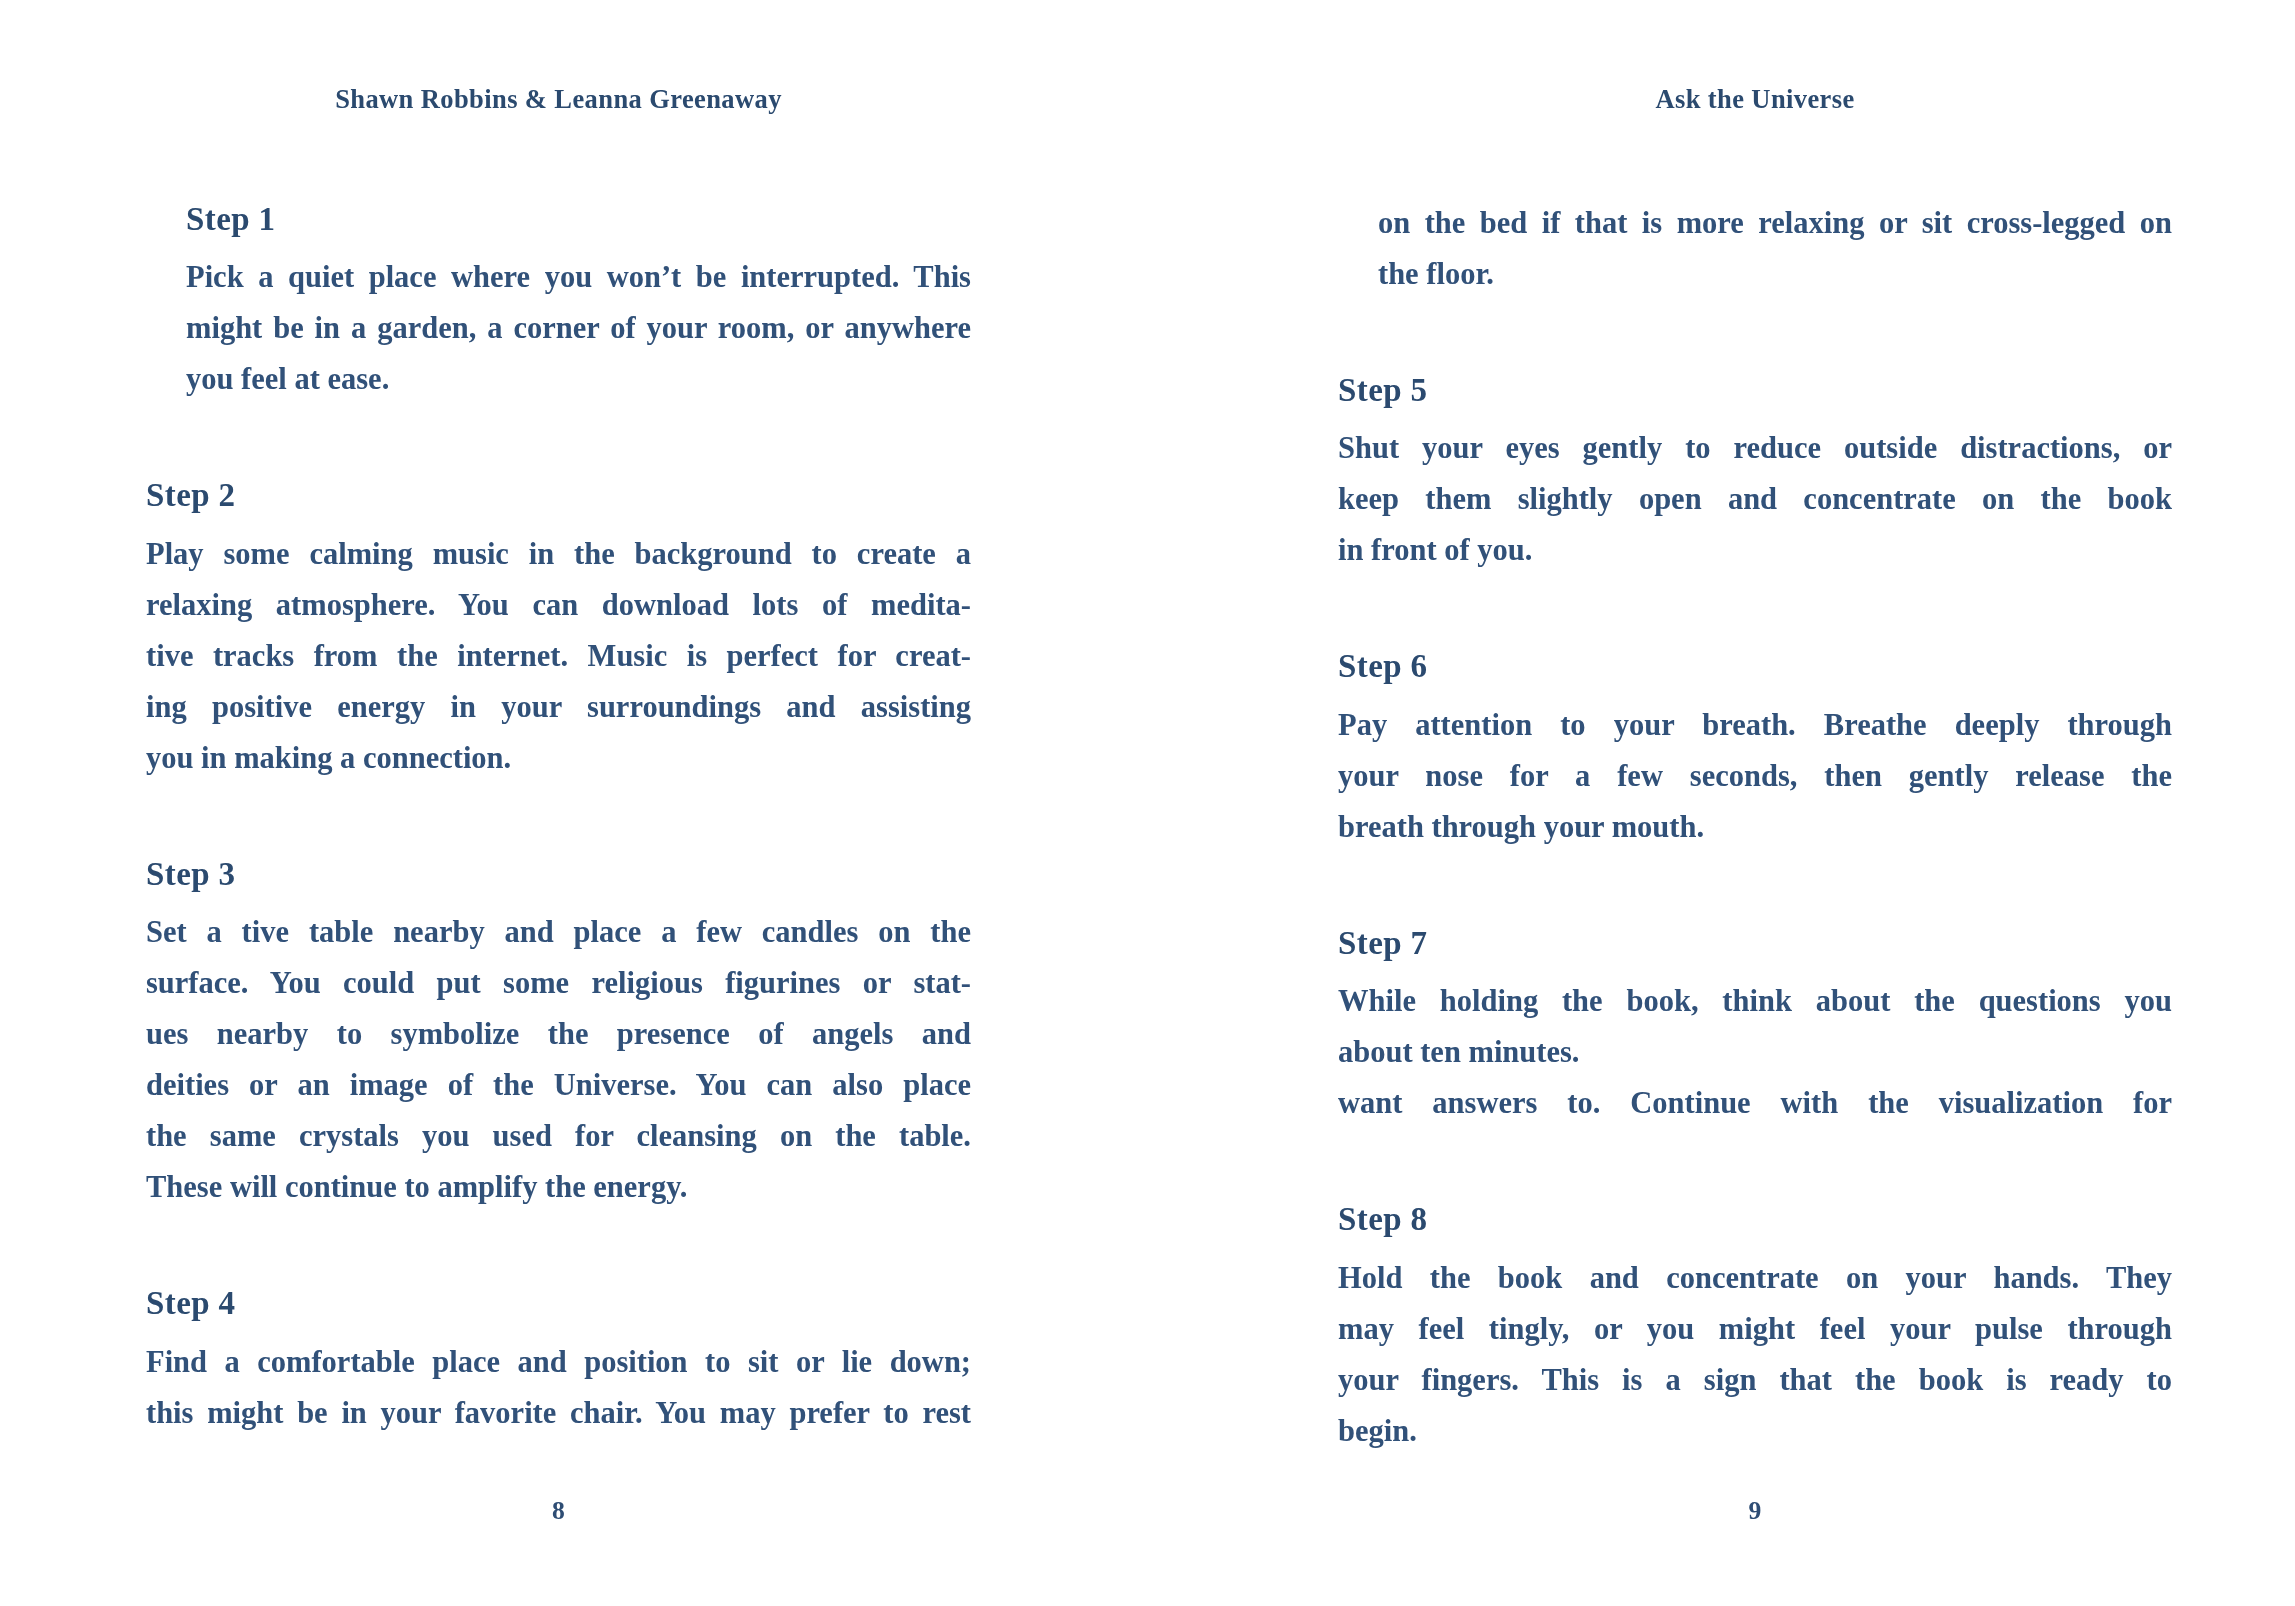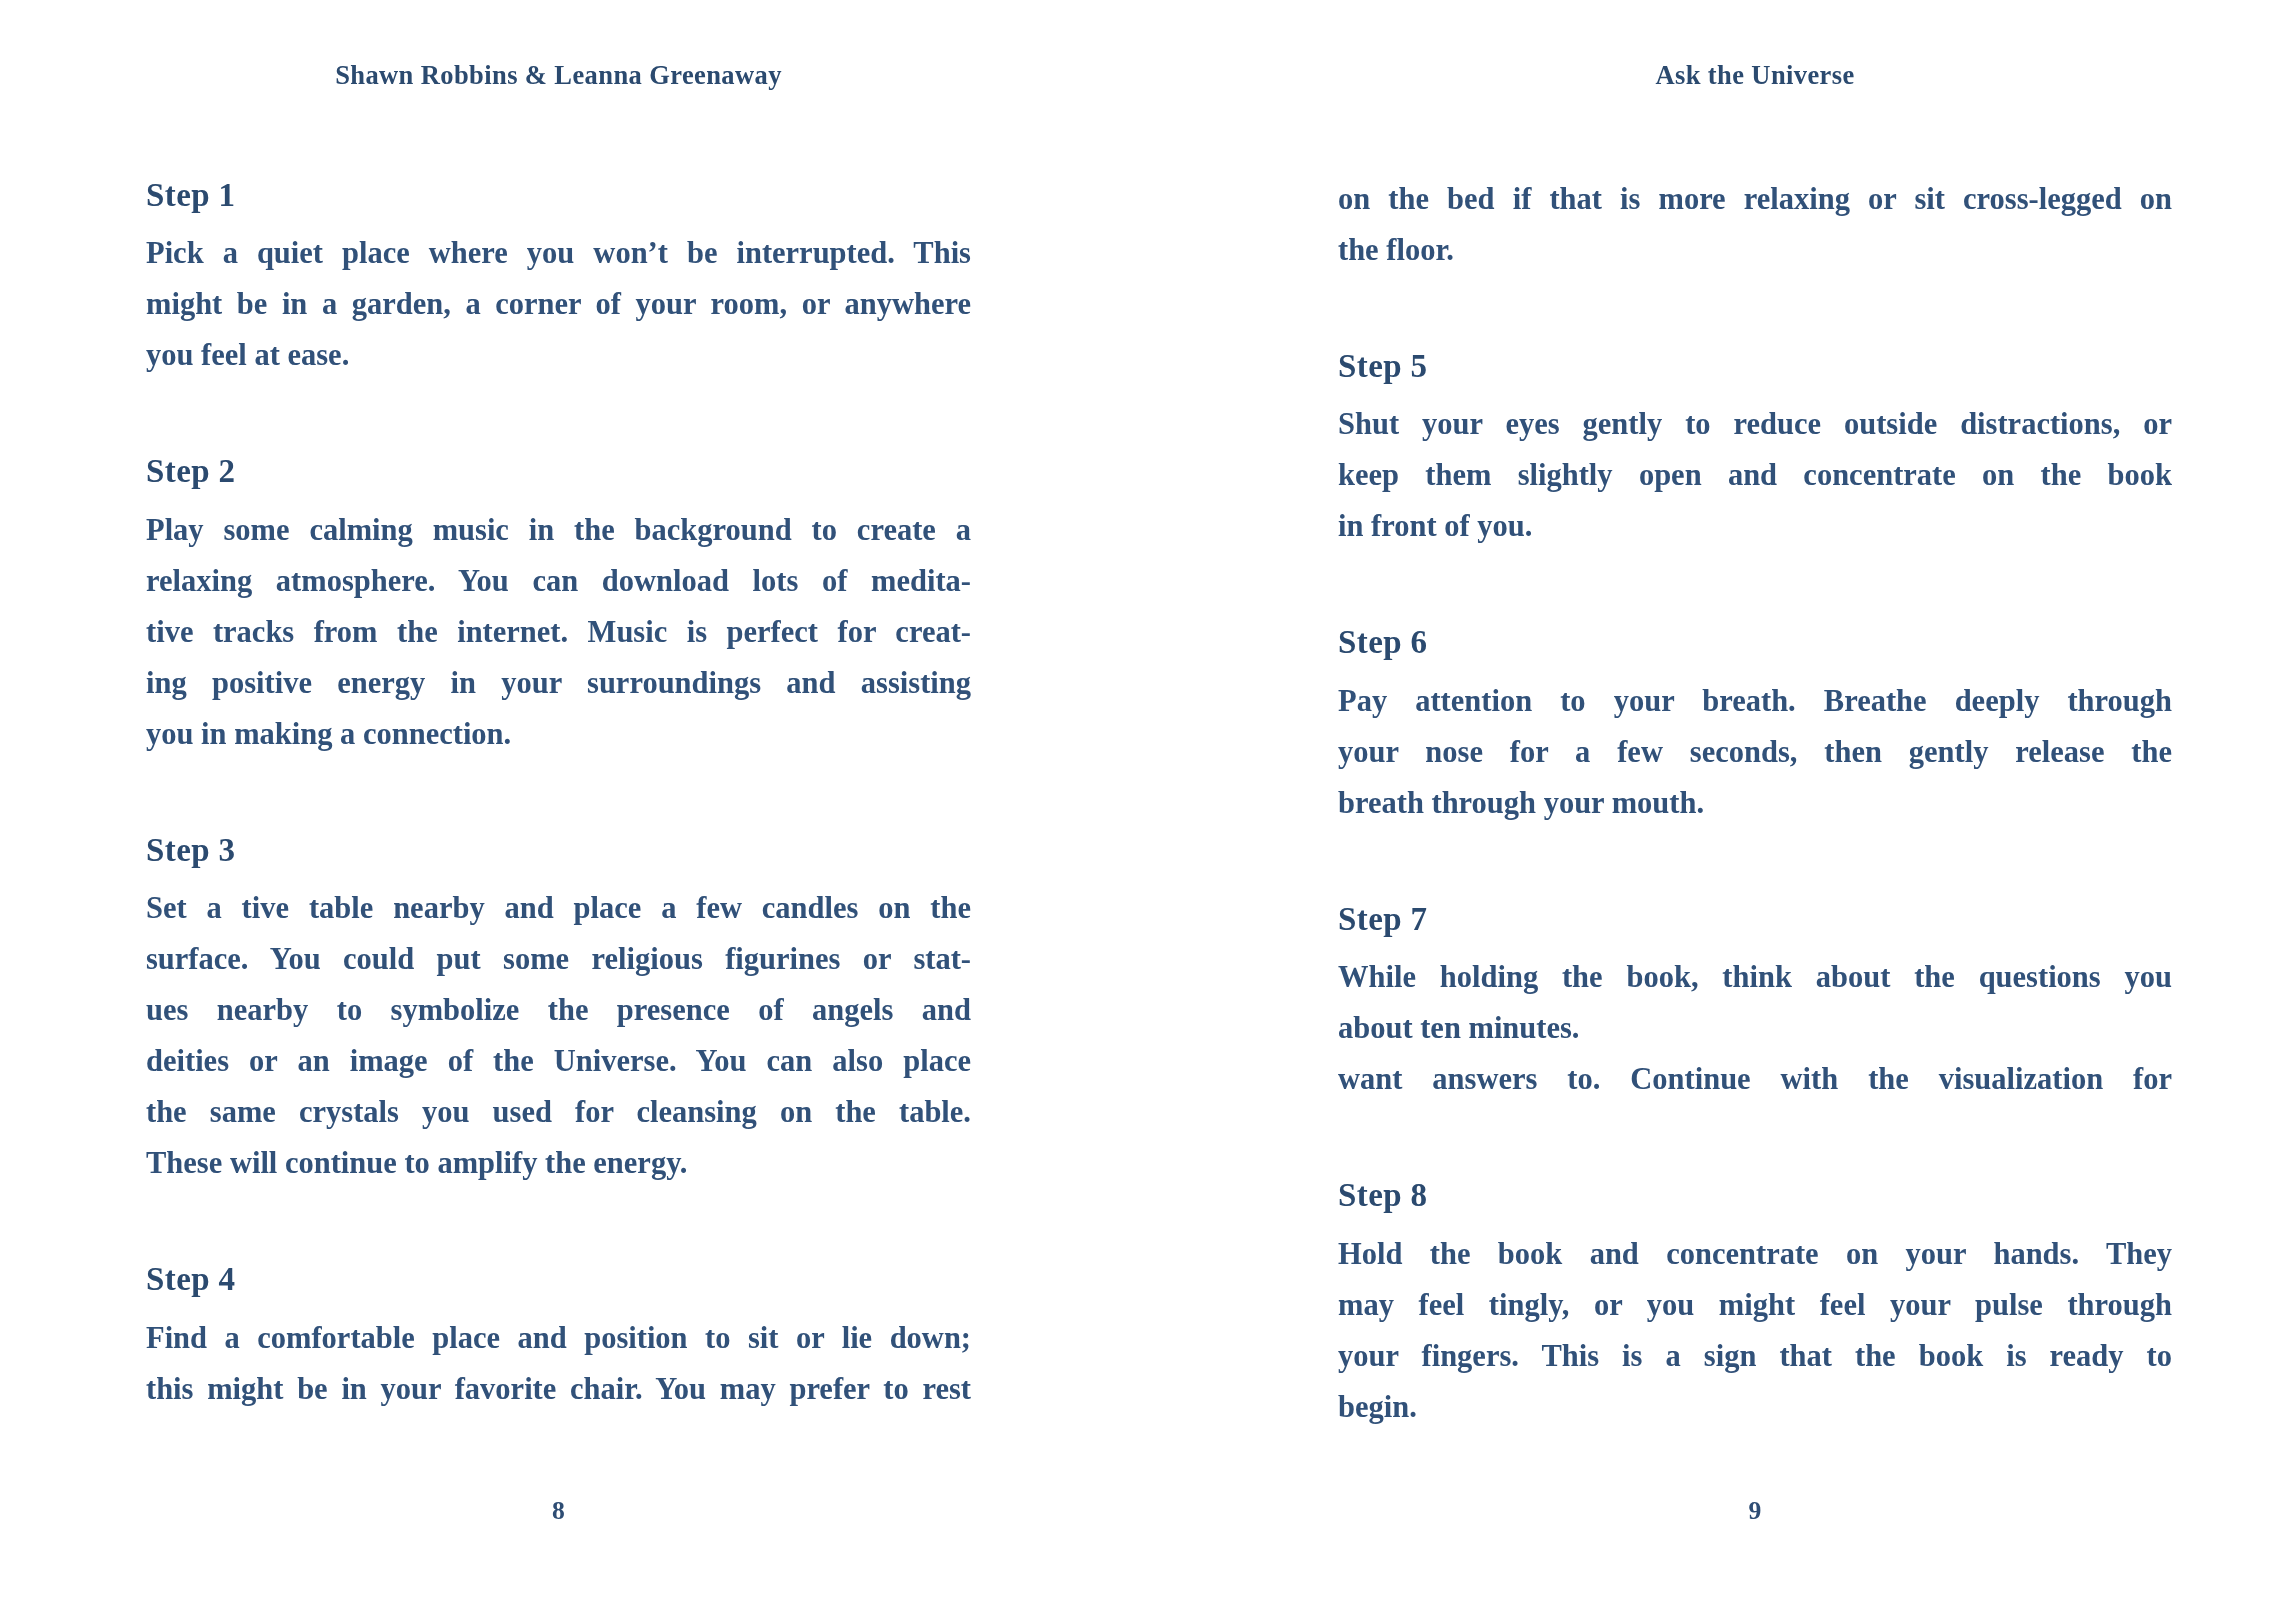--- a/index.html
+++ b/index.html
@@ -26,35 +26,35 @@
 
   .text-block {
     position: absolute;
     top: 0;
     height: 100%;
   }
   .page-left  .text-block { left: 146px; width: 825px; }
   .page-right .text-block { left: 190px; width: 834px; }
 
   .running-head {
-    padding-top: 60px;
+    padding-top: 84px;
     height: 35px;
     text-align: center;
     font-weight: bold;
     font-size: 26.5px;
     letter-spacing: 0.4px;
     color: #2b4a6f;
   }
 
   .sections {
     margin-top: 79px;
   }
 
   .step-section { margin-top: 69px; }
-  .step-section:first-child { margin-top: 0; }
+  .step-section:first-child { margin-top: 0; margin-left: 40px; }
 
   .step-heading {
     margin: 0 0 12.4px 0;
     font-size: 33px;
     line-height: 42px;
     font-weight: bold;
     color: #2b4a6f;
     letter-spacing: 0.4px;
   }
 

